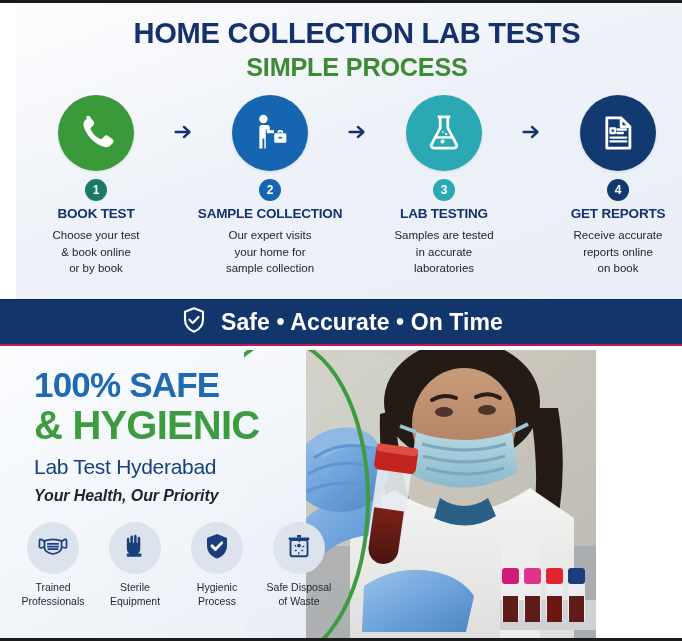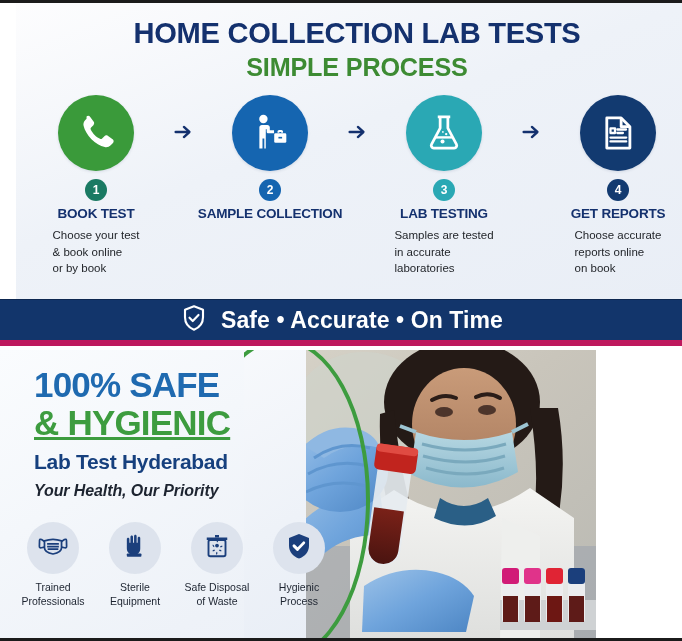--- a/index.html
+++ b/index.html
@@ -53,48 +53,49 @@
     display:flex;align-items:center;justify-content:center;
     color:#ffffff;font-size:12px;font-weight:bold;
     margin-top:8px;line-height:1;
   }
   .step-title{
     margin-top:5px;font-size:13.5px;font-weight:bold;color:#14316e;
     letter-spacing:-0.2px;text-align:center;white-space:nowrap;
   }
   .step-desc{
     margin-top:6px;font-size:11.5px;color:#23262b;line-height:1.45;
+    text-align:center;
   }
   .arrow{
     width:34px;display:flex;align-items:center;justify-content:center;
     padding-top:26px;color:#14316e;
   }
 
   
   .banner{
     position:absolute;left:0;top:296px;width:682px;height:47px;
     background:#12356b;
     display:flex;align-items:center;justify-content:center;gap:12px;
-    border-top:1px solid #0d2750;border-bottom:6px solid #be185d;
+    border-top:1px solid #0d2750;border-bottom:2px solid #be185d;
     box-sizing:border-box;
   }
   .banner-text{
     color:#ffffff;font-size:23px;font-weight:bold;letter-spacing:0.1px;
   }
 
   
   .bottom-section{
     position:absolute;left:0;top:347px;width:596px;height:291px;
     background:linear-gradient(150deg,#fafcfe 0%,#eef2f8 60%,#e9eef6 100%);
     overflow:hidden;
   }
   .headline-wrap{position:absolute;left:34px;top:16px;width:330px;z-index:5;}
   .hl1{font-size:35px;font-weight:bold;color:#1f6ab0;line-height:1.08;letter-spacing:-0.8px;}
-  .hl2{font-size:35px;font-weight:bold;color:#3d9c3f;line-height:1.08;letter-spacing:-0.8px;text-decoration:underline;}
-  .hl3{font-size:21px;font-weight:bold;color:#16407e;margin-top:8px;letter-spacing:-0.3px;}
+  .hl2{font-size:40px;font-weight:bold;color:#3d9c3f;line-height:1.08;letter-spacing:-0.8px;}
+  .hl3{font-size:21px;font-weight:normal;color:#16407e;margin-top:8px;letter-spacing:-0.3px;}
   .hl4{font-size:16px;font-weight:bold;color:#1d2430;margin-top:8px;letter-spacing:-0.1px;font-style:italic;}
 
   .features{
     position:absolute;left:16px;top:172px;width:320px;
     display:flex;justify-content:flex-start;gap:8px;z-index:5;
   }
   .feature{width:74px;display:flex;flex-direction:column;align-items:center;}
   .feat-circle{
     width:52px;height:52px;border-radius:50%;background:#dde3ed;
     display:flex;align-items:center;justify-content:center;
@@ -166,20 +167,25 @@
               <circle cx="8.4" cy="4.4" r="2.3"></circle>
               <path d="M6.2 7.6h4.4c.7 0 1.3.6 1.3 1.3v1.6h2.3v1.7h-3.1c-.5 0-.9-.4-.9-.9V9.9h-.5v10.6H8.9V15H7.9v5.5H6.2V9c0-.8.6-1.4 1.4-1.4z"></path>
               <rect x="14.3" y="12.2" width="6.6" height="5.1" rx="0.7"></rect>
               <path d="M16.1 11.9v-.7c0-.5.4-.9.9-.9h1.2c.5 0 .9.4.9.9v.7h-1v-.5h-1v.5z"></path>
               <rect x="16.6" y="14.1" width="2" height="0.9" fill="#1565b0"></rect>
             </svg>
           </span>
         </div>
         <div class="badge" style="background:#1565b0">2</div>
         <div class="step-title">SAMPLE COLLECTION</div>
+        <div class="step-desc">
+          <div>Our expert visits</div>
+          <div>your home for</div>
+          <div>sample collection</div>
+        </div>
       </div>
 
       <div class="arrow">
         <svg width="22" height="22" viewBox="0 0 24 24" fill="none" stroke="#14316e" stroke-width="2.6" stroke-linecap="round" stroke-linejoin="round">
           <path d="M4 12h14"></path>
             <path d="M13 6.5l6 5.5-6 5.5"></path>
         </svg>
       </div>
 
       <div class="step">
@@ -221,21 +227,21 @@
               <path d="M11.6 10h5" stroke-width="1.3" stroke-linecap="round"></path>
               <path d="M11.6 12h3.2" stroke-width="1.3" stroke-linecap="round"></path>
               <path d="M7.7 14.6h9" stroke-width="1.3" stroke-linecap="round"></path>
               <path d="M7.7 16.8h9" stroke-width="1.3" stroke-linecap="round"></path>
             </svg>
           </span>
         </div>
         <div class="badge" style="background:#123a70">4</div>
         <div class="step-title">GET REPORTS</div>
         <div class="step-desc">
-          <div>Choose accurate</div>
+          <div>Receive accurate</div>
           <div>reports online</div>
           <div>on book</div>
         </div>
       </div>
 
     </div>
   </div>
 
   <div class="banner">
     <span>
@@ -380,20 +386,35 @@
         </div>
         <div class="feat-label">
           <div>Sterile</div>
           <div>Equipment</div>
         </div>
       </div>
 
       <div class="feature">
         <div class="feat-circle">
           <span>
+            <svg width="30" height="30" viewBox="0 0 24 24">
+              <path d="M12 2.4l8 3.1v6.2c0 4.8-3.3 8.7-8 10.3-4.7-1.6-8-5.5-8-10.3V5.5z" fill="#1b3f7c"></path>
+              <path d="M8 11.9l2.8 2.8 5-5.2" stroke="#ffffff" stroke-width="2.3" fill="none" stroke-linecap="round" stroke-linejoin="round"></path>
+            </svg>
+          </span>
+        </div>
+        <div class="feat-label">
+          <div>Hygienic</div>
+          <div>Process</div>
+        </div>
+      </div>
+
+      <div class="feature">
+        <div class="feat-circle">
+          <span>
             <svg width="30" height="30" viewBox="0 0 24 24" fill="none" stroke="#1b3f7c" stroke-width="1.5" stroke-linejoin="round">
               <rect x="5.2" y="7.2" width="13.6" height="13" rx="1.4"></rect>
               <path d="M3.8 5.2h16.4v2H3.8z" fill="#1b3f7c" stroke="none"></path>
               <path d="M10.4 3.2h3.2v2h-3.2z" fill="#1b3f7c" stroke="none"></path>
               <g fill="#1b3f7c" stroke="none">
                 <circle cx="12" cy="11.6" r="1.5"></circle>
                 <path d="M12 9.1c-.5-1-.2-2 .6-2.4.5 1 .3 2-.6 2.4z"></path>
                 <path d="M9.7 12.9c-1-.4-1.5-1.4-1.1-2.2 1 .4 1.5 1.3 1.1 2.2z"></path>
                 <path d="M14.3 12.9c.4-.9 1.4-1.3 2.2-.9-.4.9-1.3 1.3-2.2.9z"></path>
                 <path d="M10.5 15.1c-.4.9-1.4 1.3-2.2.9.4-.9 1.3-1.3 2.2-.9z"></path>
@@ -402,31 +423,16 @@
               </g>
             </svg>
           </span>
         </div>
         <div class="feat-label">
           <div>Safe Disposal</div>
           <div>of Waste</div>
         </div>
       </div>
 
-      <div class="feature">
-        <div class="feat-circle">
-          <span>
-            <svg width="30" height="30" viewBox="0 0 24 24">
-              <path d="M12 2.4l8 3.1v6.2c0 4.8-3.3 8.7-8 10.3-4.7-1.6-8-5.5-8-10.3V5.5z" fill="#1b3f7c"></path>
-              <path d="M8 11.9l2.8 2.8 5-5.2" stroke="#ffffff" stroke-width="2.3" fill="none" stroke-linecap="round" stroke-linejoin="round"></path>
-            </svg>
-          </span>
-        </div>
-        <div class="feat-label">
-          <div>Hygienic</div>
-          <div>Process</div>
-        </div>
-      </div>
-
     </div>
   </div>
 
 </div>
 
 </body></html>

